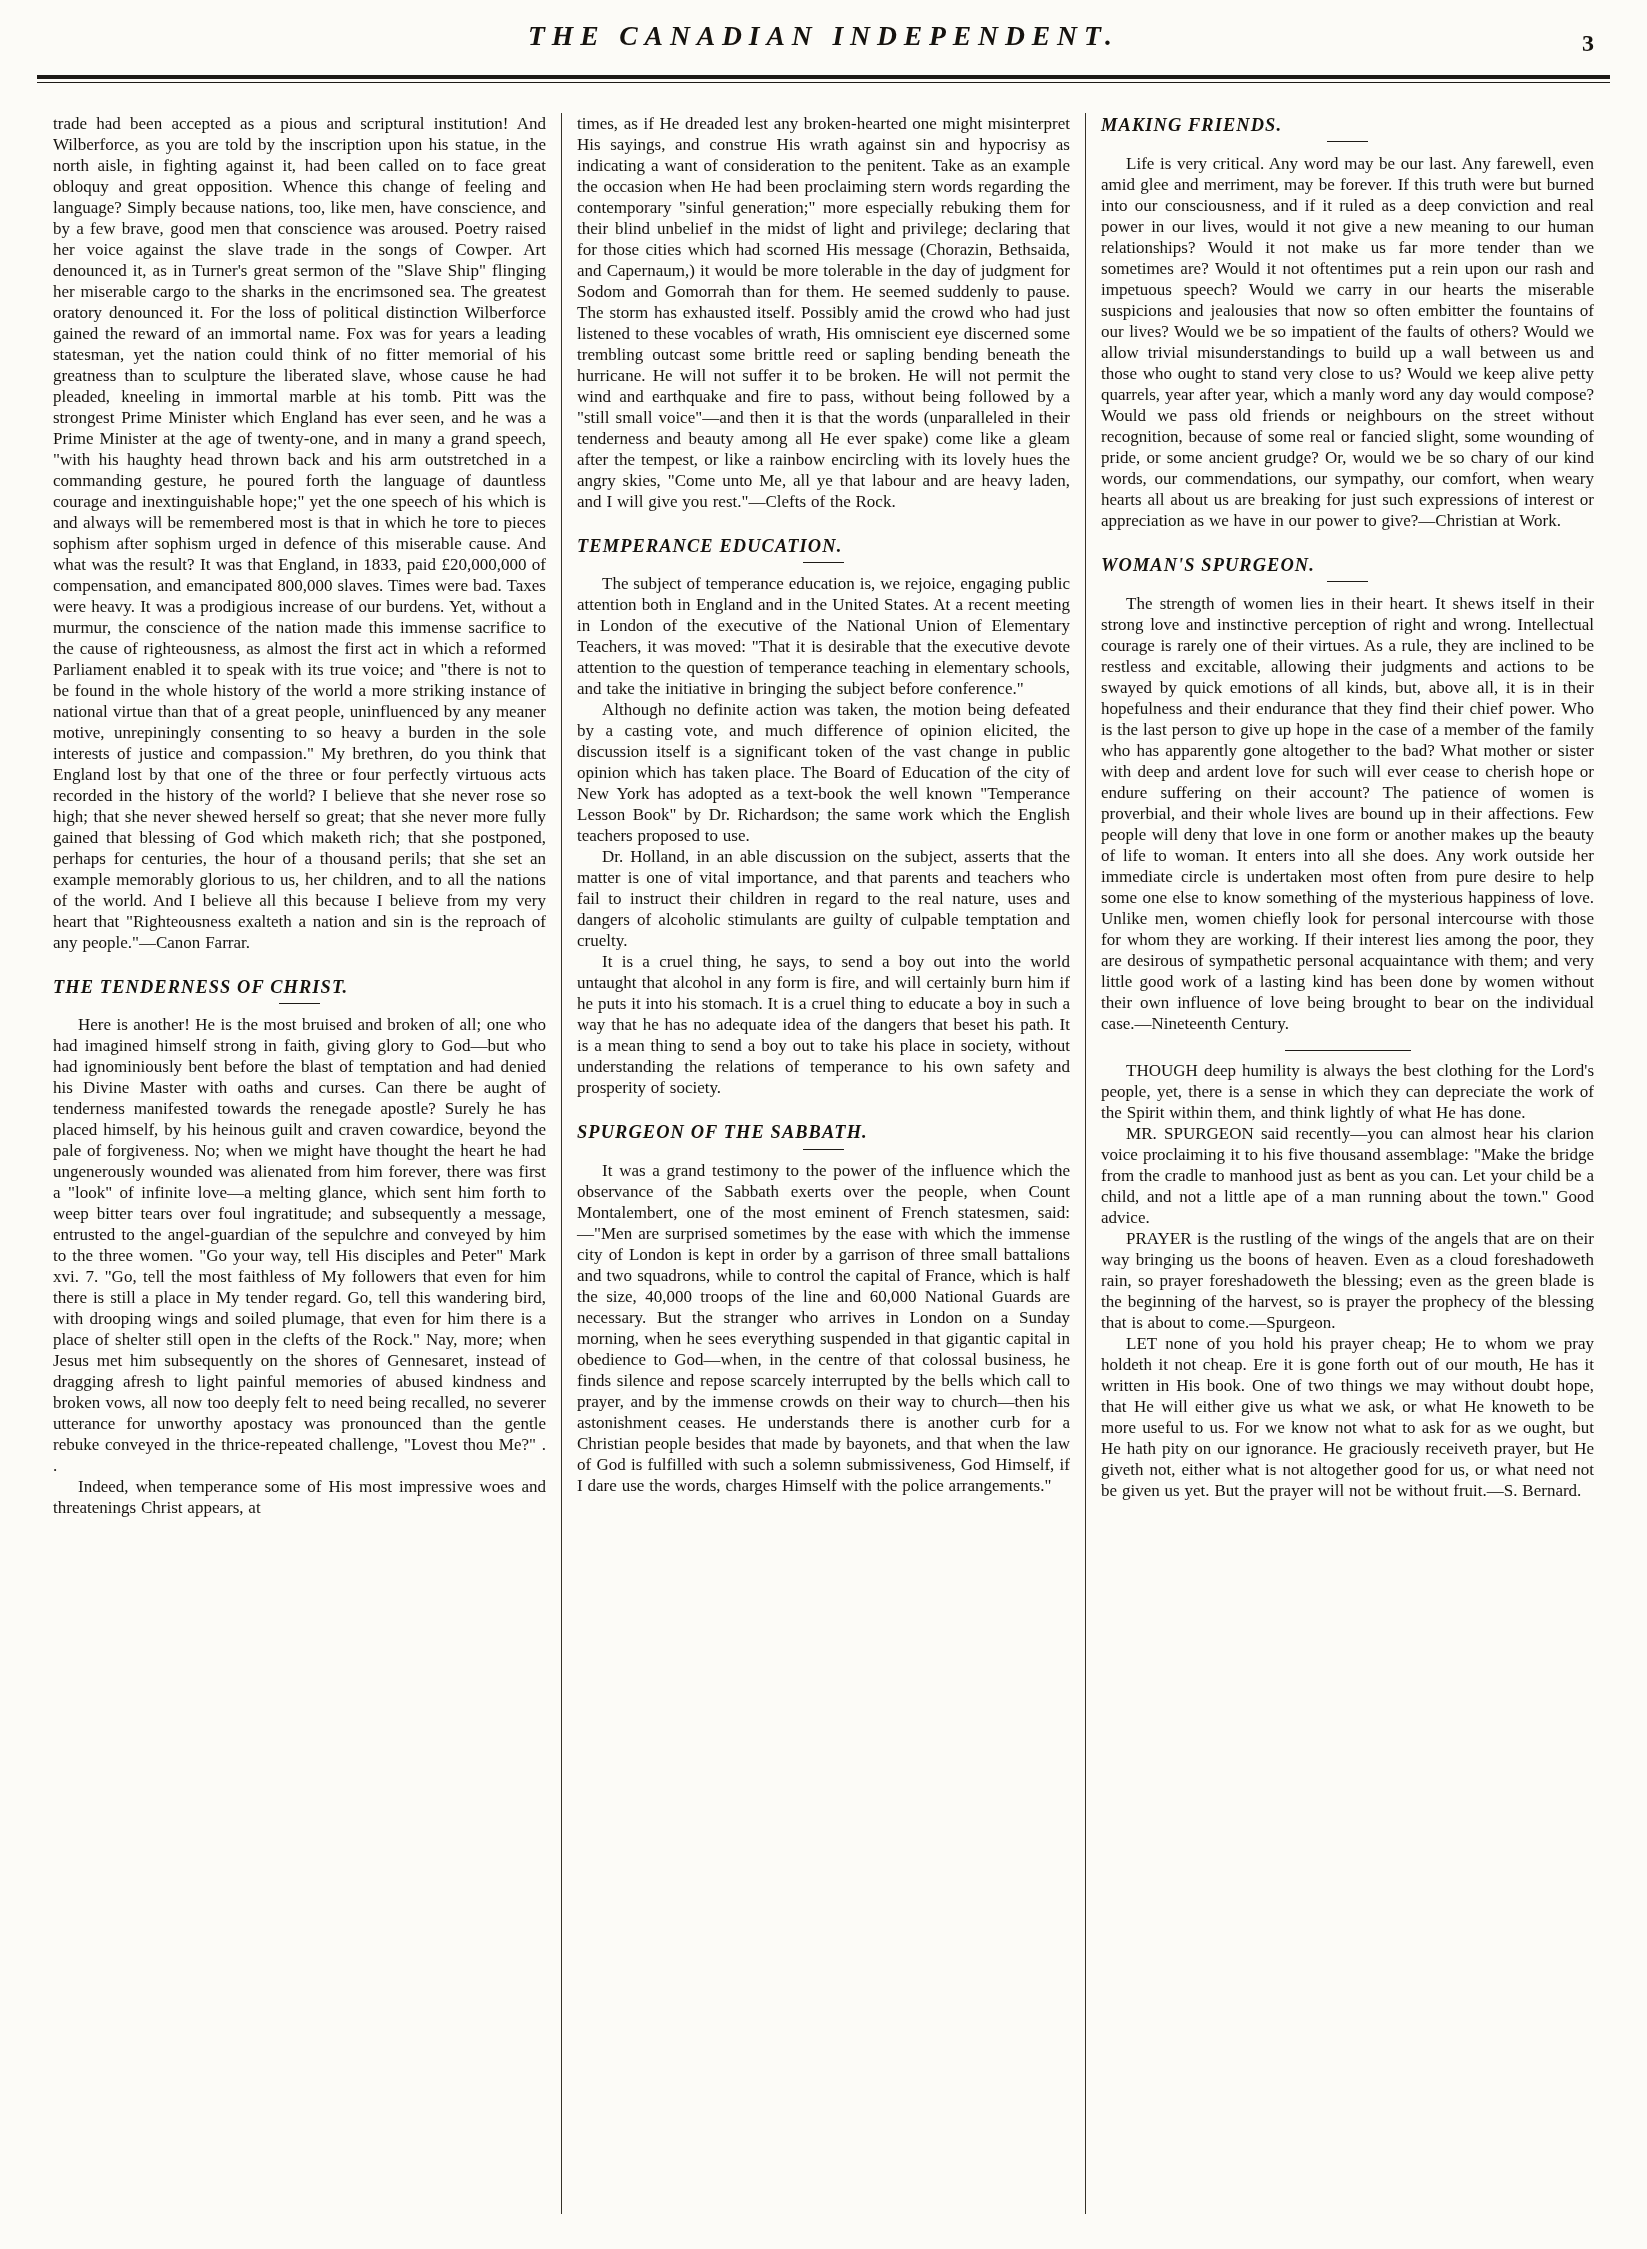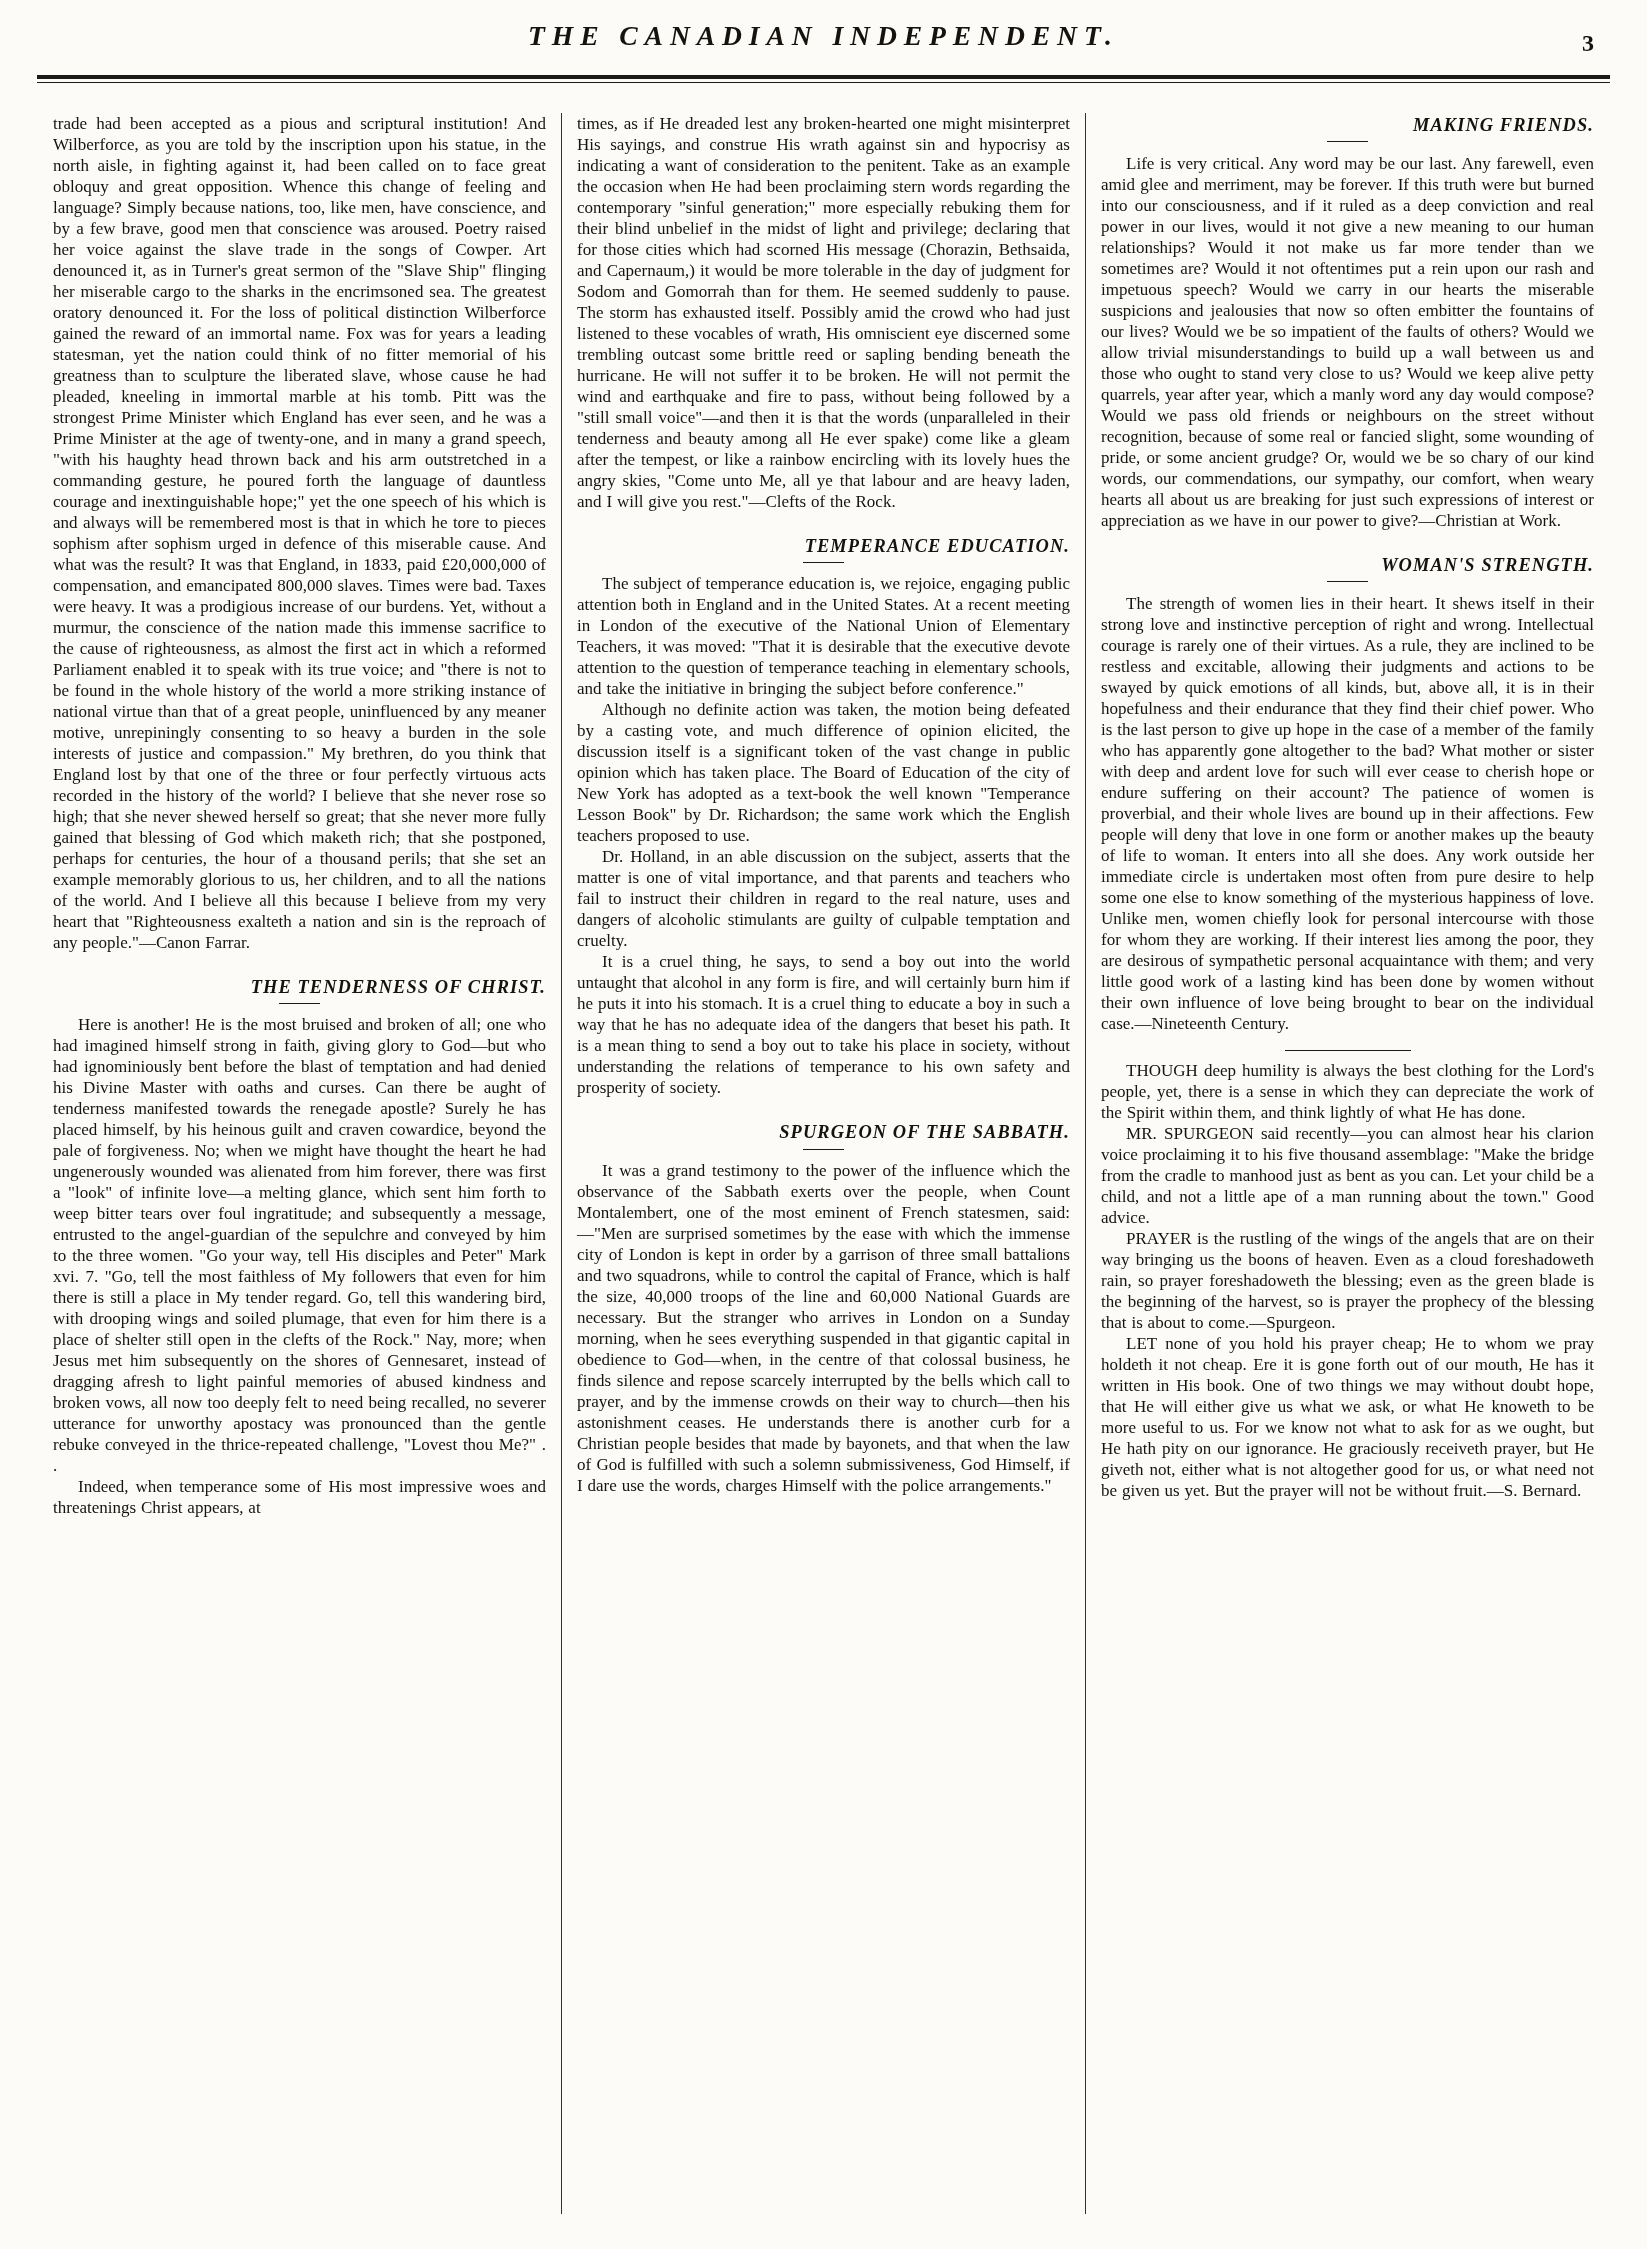--- a/index.html
+++ b/index.html
@@ -42,21 +42,21 @@
   p.body {
     font-size:17px; line-height:21px;
     text-align:justify;
     text-indent:25px;
     word-spacing:0.6px;
   }
   p.body.no-indent { text-indent:0; }
   p.body.item { }
   h3.article-heading {
     font-size:18.4px; font-style:italic; font-weight:bold;
-    text-align:right; letter-spacing:1.1px;
+    text-align:left; letter-spacing:1.1px;
     margin-top:24px;
   }
   h3.article-heading.first { margin-top:2.3px; }
   .heading-rule {
     width:41px; border-top:1.7px solid #1d1a16;
     margin:5.7px auto 10.3px auto;
   }
   .divider {
     width:126px; border-top:1.1px solid #1d1a16;
     margin:16px auto 9.2px auto;
@@ -90,21 +90,21 @@
         <p class="body">It is a cruel thing, he says, to send a boy out into the world untaught that alcohol in any form is fire, and will certainly burn him if he puts it into his stomach. It is a cruel thing to educate a boy in such a way that he has no adequate idea of the dangers that beset his path. It is a mean thing to send a boy out to take his place in society, without understanding the relations of temperance to his own safety and prosperity of society.</p>
         <h3 class="article-heading">SPURGEON OF THE SABBATH.</h3>
         <div class="heading-rule"></div>
         <p class="body">It was a grand testimony to the power of the influence which the observance of the Sabbath exerts over the people, when Count Montalembert, one of the most eminent of French statesmen, said:—"Men are surprised sometimes by the ease with which the immense city of London is kept in order by a garrison of three small battalions and two squadrons, while to control the capital of France, which is half the size, 40,000 troops of the line and 60,000 National Guards are necessary. But the stranger who arrives in London on a Sunday morning, when he sees everything suspended in that gigantic capital in obedience to God—when, in the centre of that colossal business, he finds silence and repose scarcely interrupted by the bells which call to prayer, and by the immense crowds on their way to church—then his astonishment ceases. He understands there is another curb for a Christian people besides that made by bayonets, and that when the law of God is fulfilled with such a solemn submissiveness, God Himself, if I dare use the words, charges Himself with the police arrangements."</p>
       </div>
     <div class="col-rule"></div>
     <div class="column">
         <h3 class="article-heading first">MAKING FRIENDS.</h3>
         <div class="heading-rule"></div>
         <p class="body">Life is very critical. Any word may be our last. Any farewell, even amid glee and merriment, may be forever. If this truth were but burned into our consciousness, and if it ruled as a deep conviction and real power in our lives, would it not give a new meaning to our human relationships? Would it not make us far more tender than we sometimes are? Would it not oftentimes put a rein upon our rash and impetuous speech? Would we carry in our hearts the miserable suspicions and jealousies that now so often embitter the fountains of our lives? Would we be so impatient of the faults of others? Would we allow trivial misunderstandings to build up a wall between us and those who ought to stand very close to us? Would we keep alive petty quarrels, year after year, which a manly word any day would compose? Would we pass old friends or neighbours on the street without recognition, because of some real or fancied slight, some wounding of pride, or some ancient grudge? Or, would we be so chary of our kind words, our commendations, our sympathy, our comfort, when weary hearts all about us are breaking for just such expressions of interest or appreciation as we have in our power to give?—Christian at Work.</p>
-        <h3 class="article-heading">WOMAN'S STRENGTH.</h3>
+        <h3 class="article-heading">WOMAN'S SPURGEON.</h3>
         <div class="heading-rule"></div>
         <p class="body">The strength of women lies in their heart. It shews itself in their strong love and instinctive perception of right and wrong. Intellectual courage is rarely one of their virtues. As a rule, they are inclined to be restless and excitable, allowing their judgments and actions to be swayed by quick emotions of all kinds, but, above all, it is in their hopefulness and their endurance that they find their chief power. Who is the last person to give up hope in the case of a member of the family who has apparently gone altogether to the bad? What mother or sister with deep and ardent love for such will ever cease to cherish hope or endure suffering on their account? The patience of women is proverbial, and their whole lives are bound up in their affections. Few people will deny that love in one form or another makes up the beauty of life to woman. It enters into all she does. Any work outside her immediate circle is undertaken most often from pure desire to help some one else to know something of the mysterious happiness of love. Unlike men, women chiefly look for personal intercourse with those for whom they are working. If their interest lies among the poor, they are desirous of sympathetic personal acquaintance with them; and very little good work of a lasting kind has been done by women without their own influence of love being brought to bear on the individual case.—Nineteenth Century.</p>
         <div class="divider"></div>
         <p class="body item">THOUGH deep humility is always the best clothing for the Lord's people, yet, there is a sense in which they can depreciate the work of the Spirit within them, and think lightly of what He has done.</p>
         <p class="body item">MR. SPURGEON said recently—you can almost hear his clarion voice proclaiming it to his five thousand assemblage: "Make the bridge from the cradle to manhood just as bent as you can. Let your child be a child, and not a little ape of a man running about the town." Good advice.</p>
         <p class="body item">PRAYER is the rustling of the wings of the angels that are on their way bringing us the boons of heaven. Even as a cloud foreshadoweth rain, so prayer foreshadoweth the blessing; even as the green blade is the beginning of the harvest, so is prayer the prophecy of the blessing that is about to come.—Spurgeon.</p>
         <p class="body item">LET none of you hold his prayer cheap; He to whom we pray holdeth it not cheap. Ere it is gone forth out of our mouth, He has it written in His book. One of two things we may without doubt hope, that He will either give us what we ask, or what He knoweth to be more useful to us. For we know not what to ask for as we ought, but He hath pity on our ignorance. He graciously receiveth prayer, but He giveth not, either what is not altogether good for us, or what need not be given us yet. But the prayer will not be without fruit.—S. Bernard.</p>
       </div>
   </div>
 </div>

